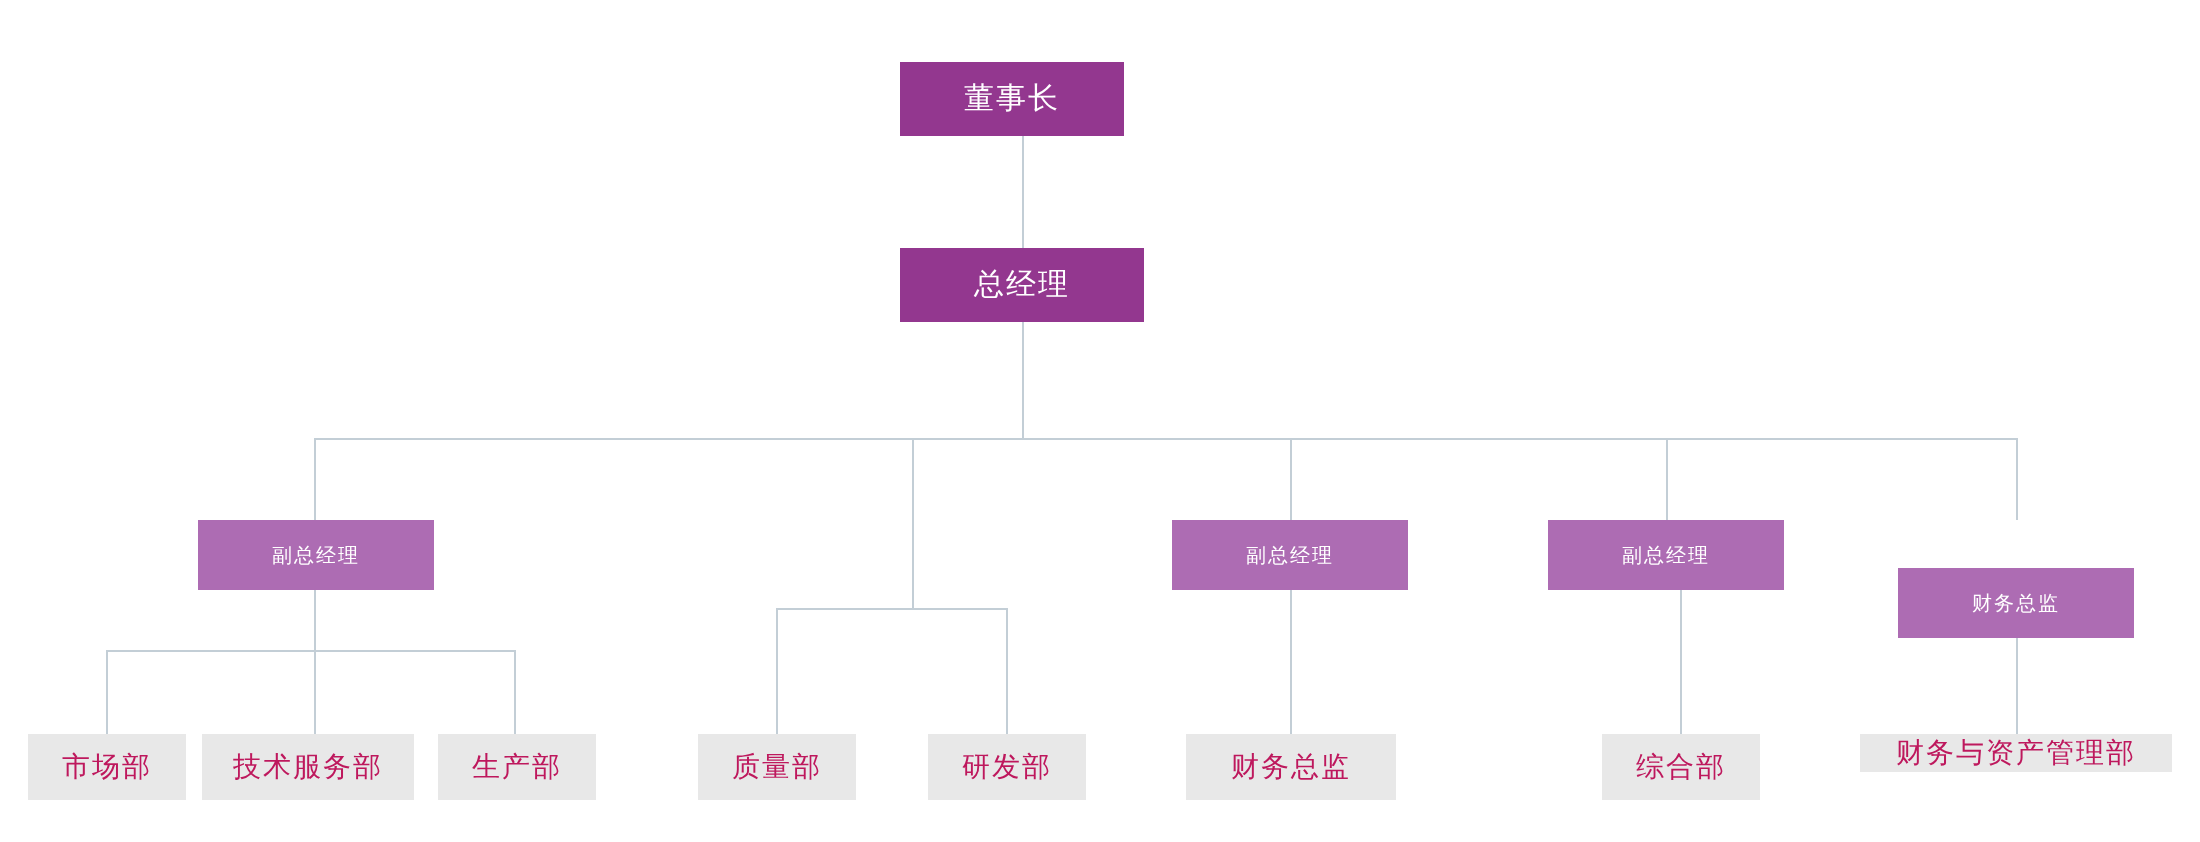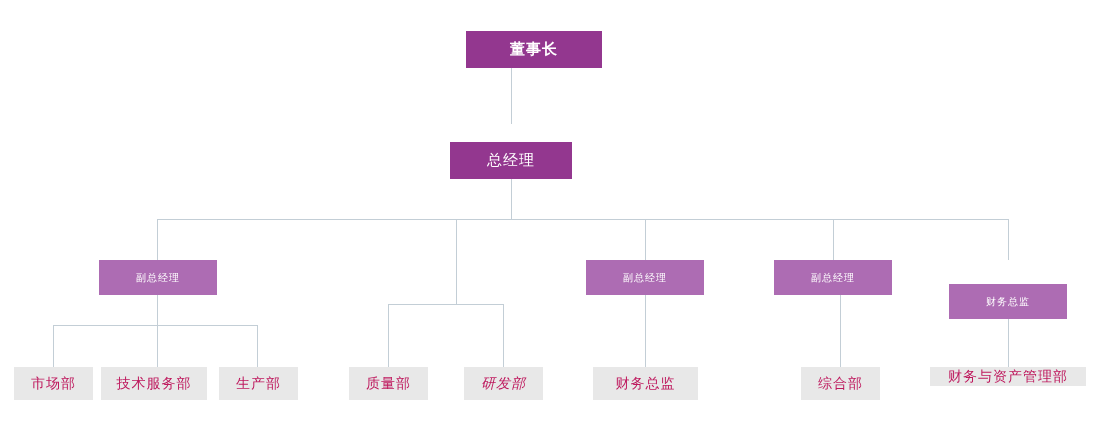--- a/index.html
+++ b/index.html
@@ -55,25 +55,25 @@
     z-index: 1;
   }
   .conn.v { width: 1px; }
   .conn.h { height: 1px; }
 </style>
 </head>
 <body>
 
 <div id="chart-root">
 
-  <div class="node level1" style="left:466px; top:31px; width:136px; height:37px;font-weight:bold;">董事长</div>
+  <div class="node level1" style="left:450px; top:31px; width:112px; height:37px;">董事长</div>
 
   <div class="conn v" style="left:511px; top:68px; height:56px;"></div>
 
-  <div class="node level2" style="left:450px; top:124px; width:122px; height:37px;margin-top:18px;">总经理</div>
+  <div class="node level2" style="left:450px; top:124px; width:122px; height:37px;">总经理</div>
 
   <div class="conn v" style="left:511px; top:161px; height:58px;"></div>
   <div class="conn h" style="left:157px; top:219px; width:852px;"></div>
 
   <div class="conn v" style="left:157px; top:219px; height:41px;"></div>
   <div class="conn v" style="left:645px; top:219px; height:41px;"></div>
   <div class="conn v" style="left:833px; top:219px; height:41px;"></div>
   <div class="conn v" style="left:1008px; top:219px; height:41px;"></div>
 
   <div class="conn v" style="left:456px; top:219px; height:85px;"></div>
@@ -103,21 +103,21 @@
   <div class="conn v" style="left:1008px; top:295px; height:72px;"></div>
 
   <div class="node leaf" style="left:14px; top:367px; width:79px; height:33px;">市场部</div>
 
   <div class="node leaf" style="left:101px; top:367px; width:106px; height:33px;">技术服务部</div>
 
   <div class="node leaf" style="left:349px; top:367px; width:79px; height:33px;">质量部</div>
 
   <div class="node leaf" style="left:219px; top:367px; width:79px; height:33px;">生产部</div>
 
-  <div class="node leaf" style="left:464px; top:367px; width:79px; height:33px;font-style:italic;">研发部</div>
+  <div class="node leaf" style="left:464px; top:367px; width:79px; height:33px;">研发部</div>
 
   <div class="node leaf" style="left:593px; top:367px; width:105px; height:33px;">财务总监</div>
 
   <div class="node leaf" style="left:801px; top:367px; width:79px; height:33px;">综合部</div>
 
   <div class="node leaf" style="left:930px; top:367px; width:156px; height:19px;">财务与资产管理部</div>
 
 </div>
 
 </body></html>

